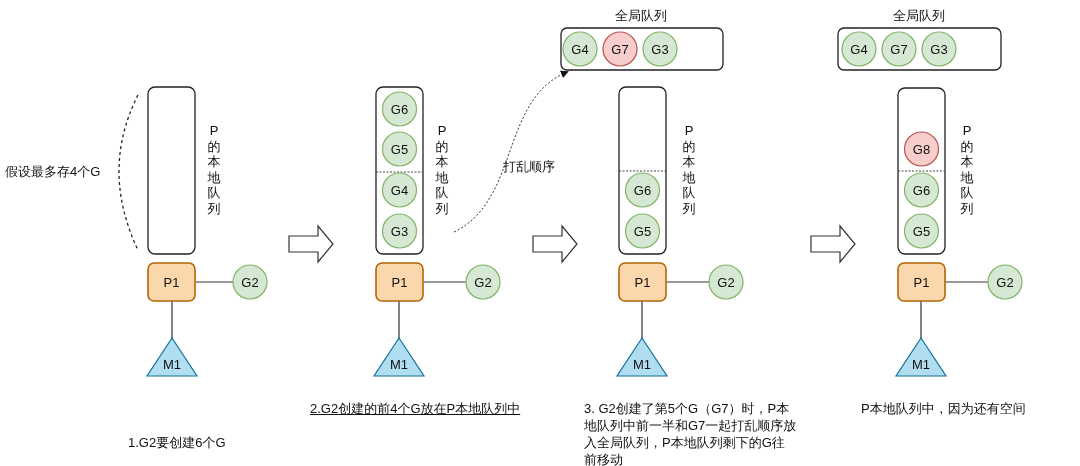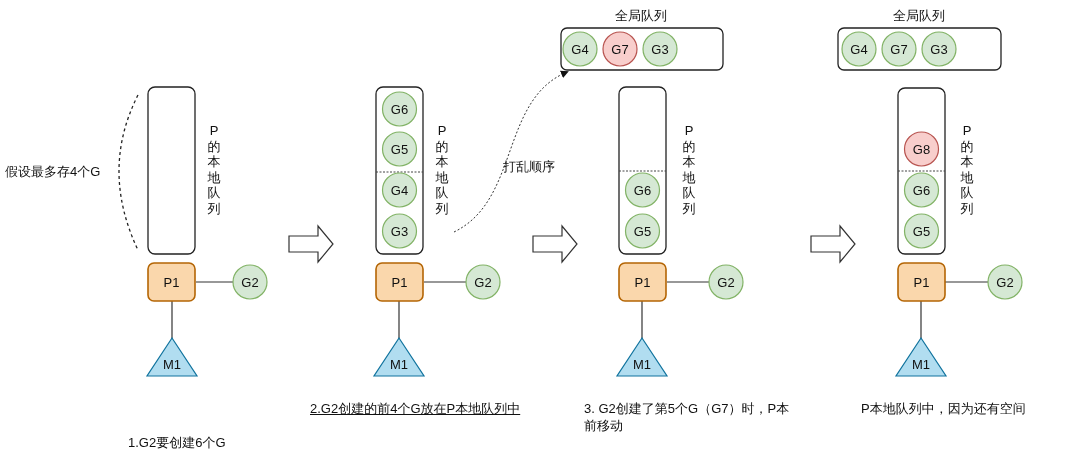--- a/index.html
+++ b/index.html
@@ -158,17 +158,19 @@
 </svg>
 
 <div class="caption" style="left:128px; top:400px;margin-top:34px;">
   <div>1.G2要创建6个G</div>
 </div>
 <div class="caption" style="left:310px; top:400px;text-decoration:underline;">
   <div>2.G2创建的前4个G放在P本地队列中</div>
 </div>
 <div class="caption" style="left:584px; top:400px;">
   <div>3. G2创建了第5个G（G7）时，P本</div>
+  <div>地队列中前一半和G7一起打乱顺序放</div>
+  <div>入全局队列，P本地队列剩下的G往</div>
   <div>前移动</div>
 </div>
 <div class="caption" style="left:861px; top:400px;">
   <div>P本地队列中，因为还有空间</div>
 </div>
 
 </body></html>

